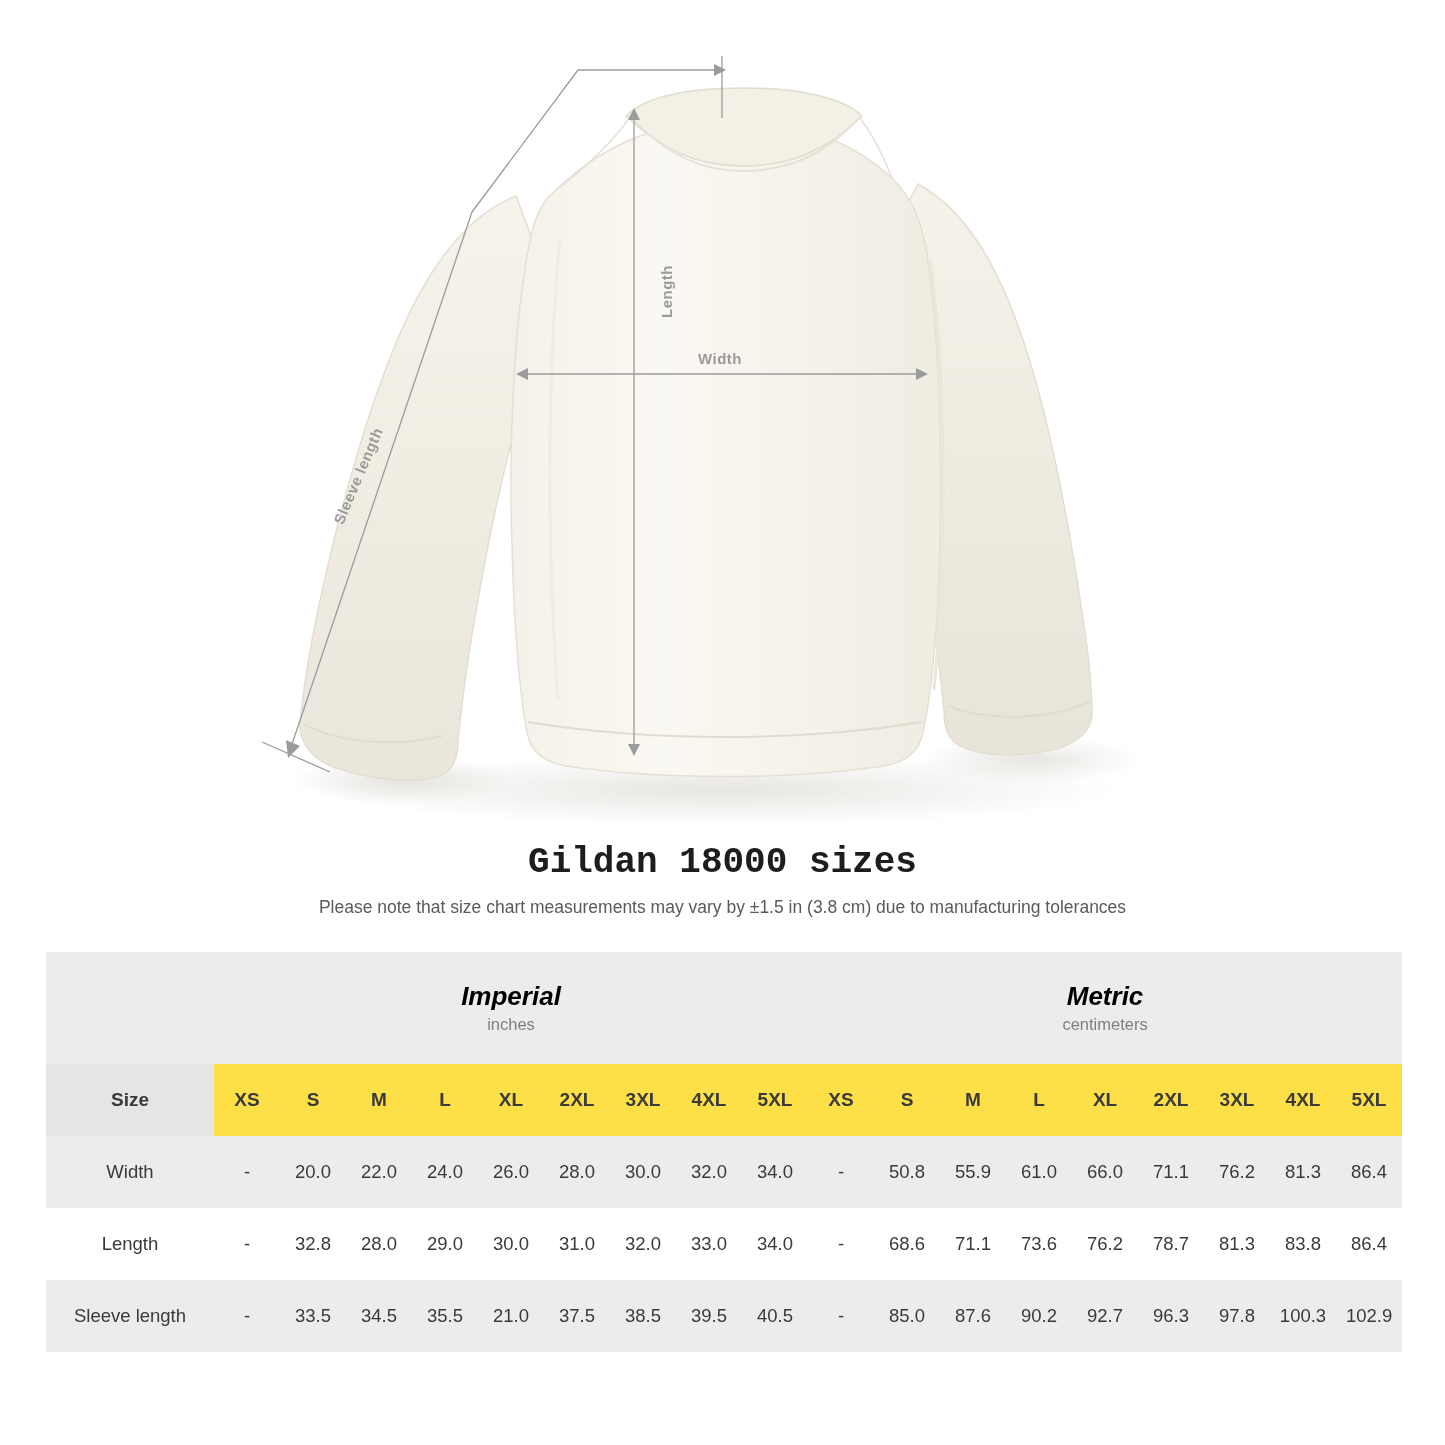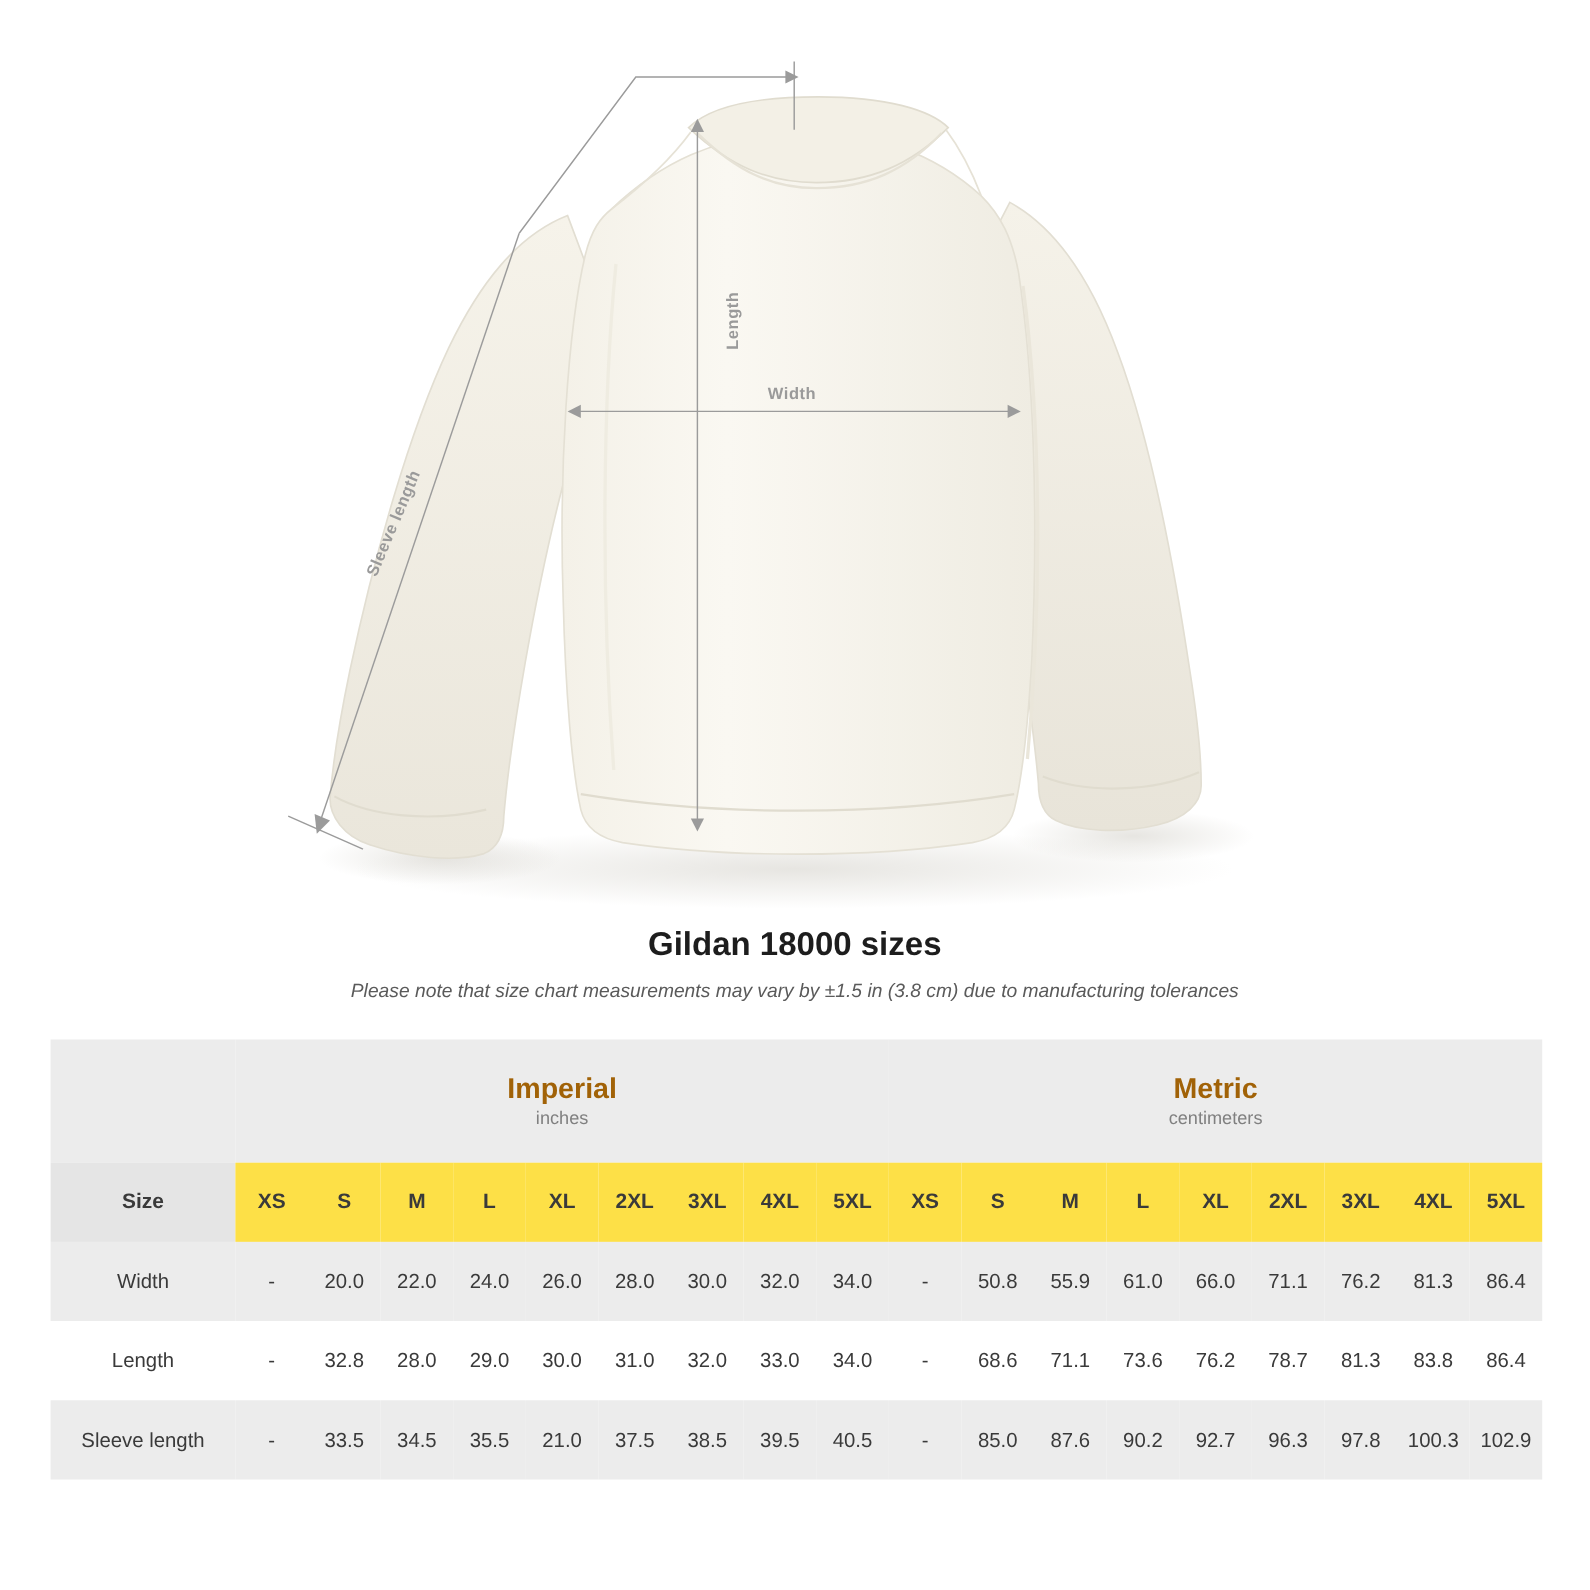--- a/index.html
+++ b/index.html
@@ -46,28 +46,28 @@
     transform: rotate(-67deg);
     transform-origin: left top;
   }
 
   
   .title-block {
     text-align: center;
     margin-top: 12px;
   }
   .chart-title {
-    font-size: 30px;
+    font-size: 36px;
     font-weight: bold;
     color: #1d1d1d;
     margin: 0 0 14px 0;
+    font-family: Liberation Mono, monospace;
   }
   .chart-note {
     font-size: 17.5px;
-    font-style: italic;
     color: #5a5a5a;
     margin: 0;
   }
 
   
   .table-wrap {
     margin-top: 34px;
     padding: 0 46px;
   }
   table.size-table {
@@ -84,22 +84,23 @@
     padding: 0;
     height: 72px;
     vertical-align: middle;
   }
   .sys-head {
     background: #ececec;
     height: 112px !important;
   }
   .sys-name {
     font-size: 26px;
-    font-weight: bold;
-    color: #a16207;
+    font-style: italic;
+    font-weight: bold;
+    color: #000000;
     line-height: 1.25;
   }
   .sys-unit {
     font-size: 16.5px;
     color: #808080;
     line-height: 1.4;
   }
   tr.row-head td {
     background: #fde047;
     font-size: 19px;

